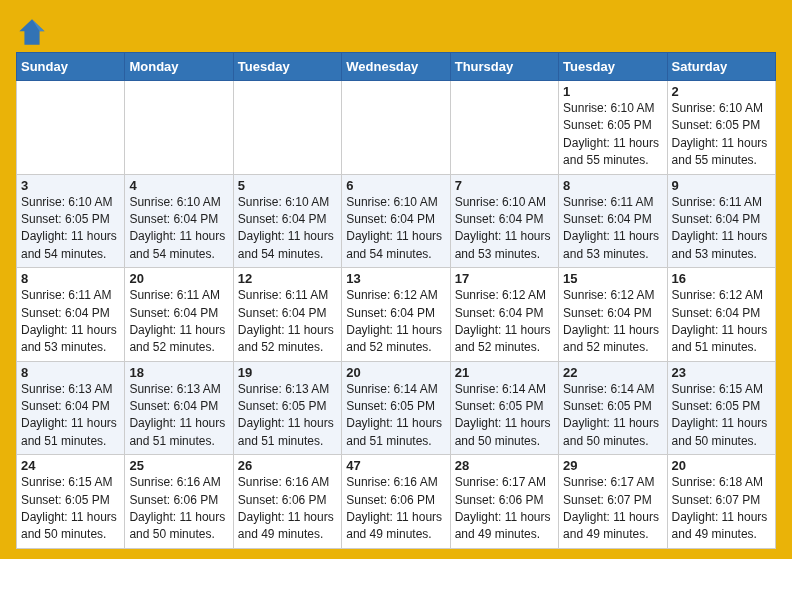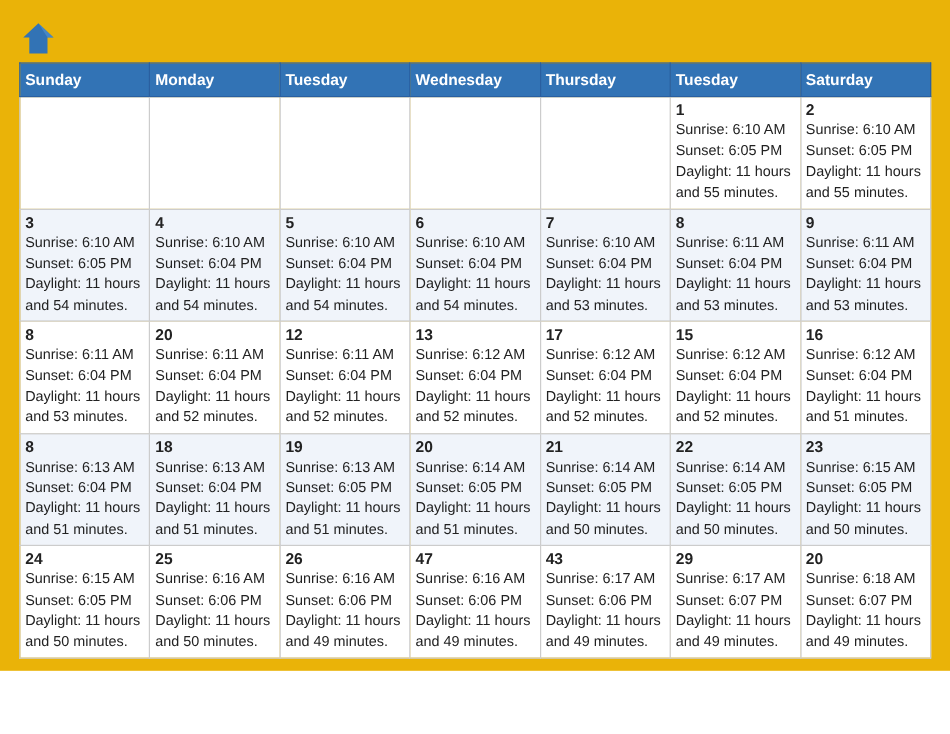--- a/index.html
+++ b/index.html
@@ -322,21 +322,21 @@
 and 49 minutes.</div>
           </td>
           <td>
             <span class="day-num">47</span>
             <div class="day-info" style="white-space: pre-line;">Sunrise: 6:16 AM
 Sunset: 6:06 PM
 Daylight: 11 hours
 and 49 minutes.</div>
           </td>
           <td>
-            <span class="day-num">43</span>
+            <span class="day-num">28</span>
             <div class="day-info" style="white-space: pre-line;">Sunrise: 6:17 AM
 Sunset: 6:06 PM
 Daylight: 11 hours
 and 49 minutes.</div>
           </td>
           <td>
             <span class="day-num">29</span>
             <div class="day-info" style="white-space: pre-line;">Sunrise: 6:17 AM
 Sunset: 6:07 PM
 Daylight: 11 hours

